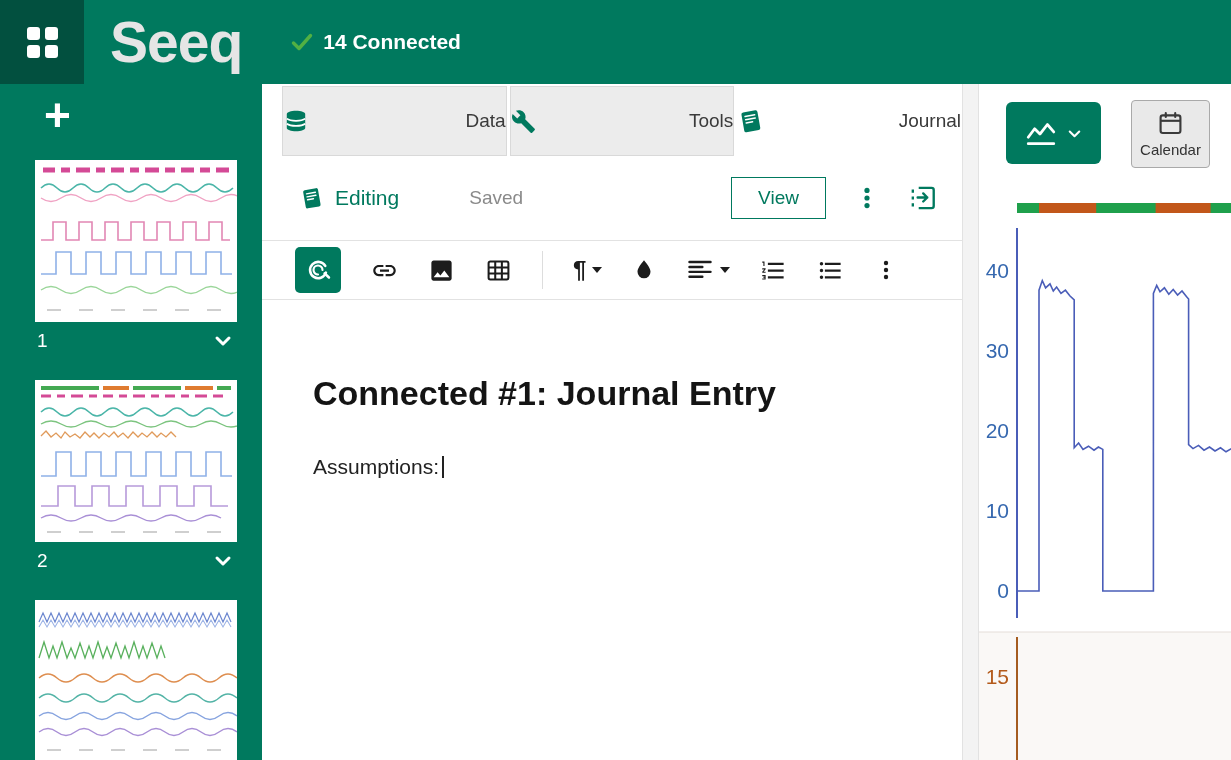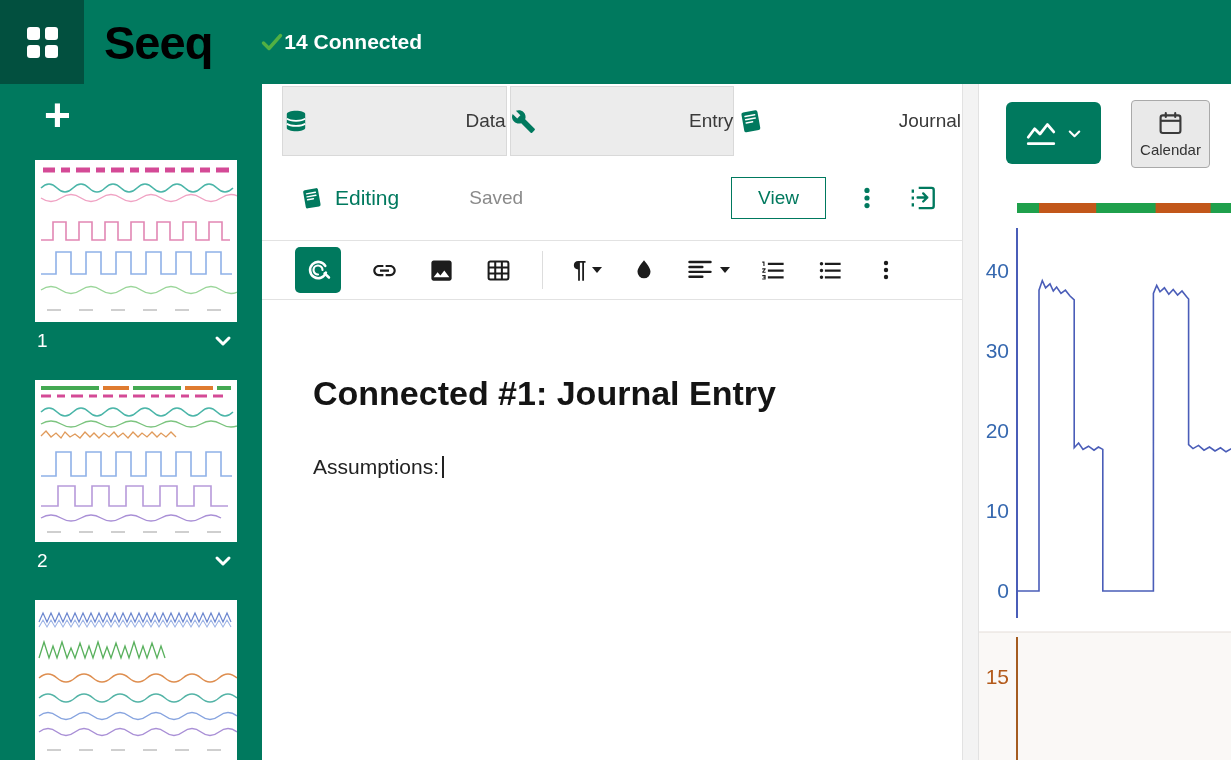--- a/index.html
+++ b/index.html
@@ -7,22 +7,22 @@
     font-family:"Liberation Sans",sans-serif}
   .app{position:relative;width:1231px;height:760px}
 
   
   .topbar{position:absolute;left:0;top:0;width:1231px;height:84px;background:#00795e;
     display:flex;align-items:center}
   .corner{width:84px;height:84px;background:#02503f;border:none;cursor:pointer;
     display:flex;align-items:center;justify-content:center;flex:0 0 84px}
   .grid-icon{display:grid;grid-template-columns:13px 13px;grid-gap:5px}
   .grid-icon span{width:13px;height:13px;background:#fff;border-radius:3px}
-  .logo{color:#000000;font-size:47px;font-weight:bold;margin-left:20px;letter-spacing:-1px}
-  .conn{display:flex;align-items:center;margin-left:48px;color:#fff;
+  .logo{color:#e5e5e5;font-size:57px;font-weight:bold;margin-left:26px;letter-spacing:-1px}
+  .conn{display:flex;align-items:center;gap:9px;margin-left:48px;color:#fff;
     font-size:21px;font-weight:bold;cursor:pointer;background:none;border:none}
 
   
   .sidebar{position:absolute;left:0;top:84px;width:262px;height:676px;background:#00795e;overflow:hidden}
   .add-btn{position:absolute;left:44px;top:8px;color:#fff;font-size:46px;font-weight:bold;
     background:none;border:none;cursor:pointer;line-height:1}
   .ws{position:absolute;left:35px;width:202px}
   .ws-thumb{width:202px;height:162px;background:#fff;overflow:hidden;cursor:pointer}
   .ws-label{display:flex;justify-content:space-between;align-items:center;height:38px;
     color:#fff;font-size:19px;padding:0 2px}
@@ -170,21 +170,21 @@
         <svg viewBox="0 0 24 24" width="26" height="26">
           <path d="M12 2.5c-4.7 0-8.5 1.3-8.5 3v13c0 1.7 3.8 3 8.5 3s8.5-1.3 8.5-3v-13c0-1.7-3.8-3-8.5-3z" fill="#00795e"></path>
           <path d="M3.5 9.8c1.6 1.2 4.8 2 8.5 2s6.9-.8 8.5-2M3.5 14.6c1.6 1.2 4.8 2 8.5 2s6.9-.8 8.5-2" stroke="#fff" stroke-width="1.6" fill="none"></path>
         </svg>
         <span>Data</span>
       </div>
       <div class="tab">
         <svg viewBox="0 0 24 24" width="25" height="25">
           <path d="M22.7 19l-9.1-9.1c.9-2.3.4-5-1.5-6.9-2-2-5-2.4-7.4-1.3L9 6 6 9 1.6 4.7C.4 7.1.9 10.1 2.9 12.1c1.9 1.9 4.6 2.4 6.9 1.5l9.1 9.1c.4.4 1 .4 1.4 0l2.3-2.3c.5-.4.5-1.1.1-1.4z" fill="#00795e"></path>
         </svg>
-        <span>Entry</span>
+        <span>Tools</span>
       </div>
       <div class="tab active">
         <svg viewBox="0 0 24 24" width="26" height="26">
           <g transform="rotate(-10 12 13)">
             <rect x="4.5" y="3" width="15" height="18.5" rx="1.8" fill="#00795e"></rect>
             <path d="M7.5 7h9M7.5 10h9M7.5 13h6" stroke="#fff" stroke-width="1.4" stroke-linecap="round"></path>
           </g>
         </svg>
         <span>Journal</span>
       </div>

